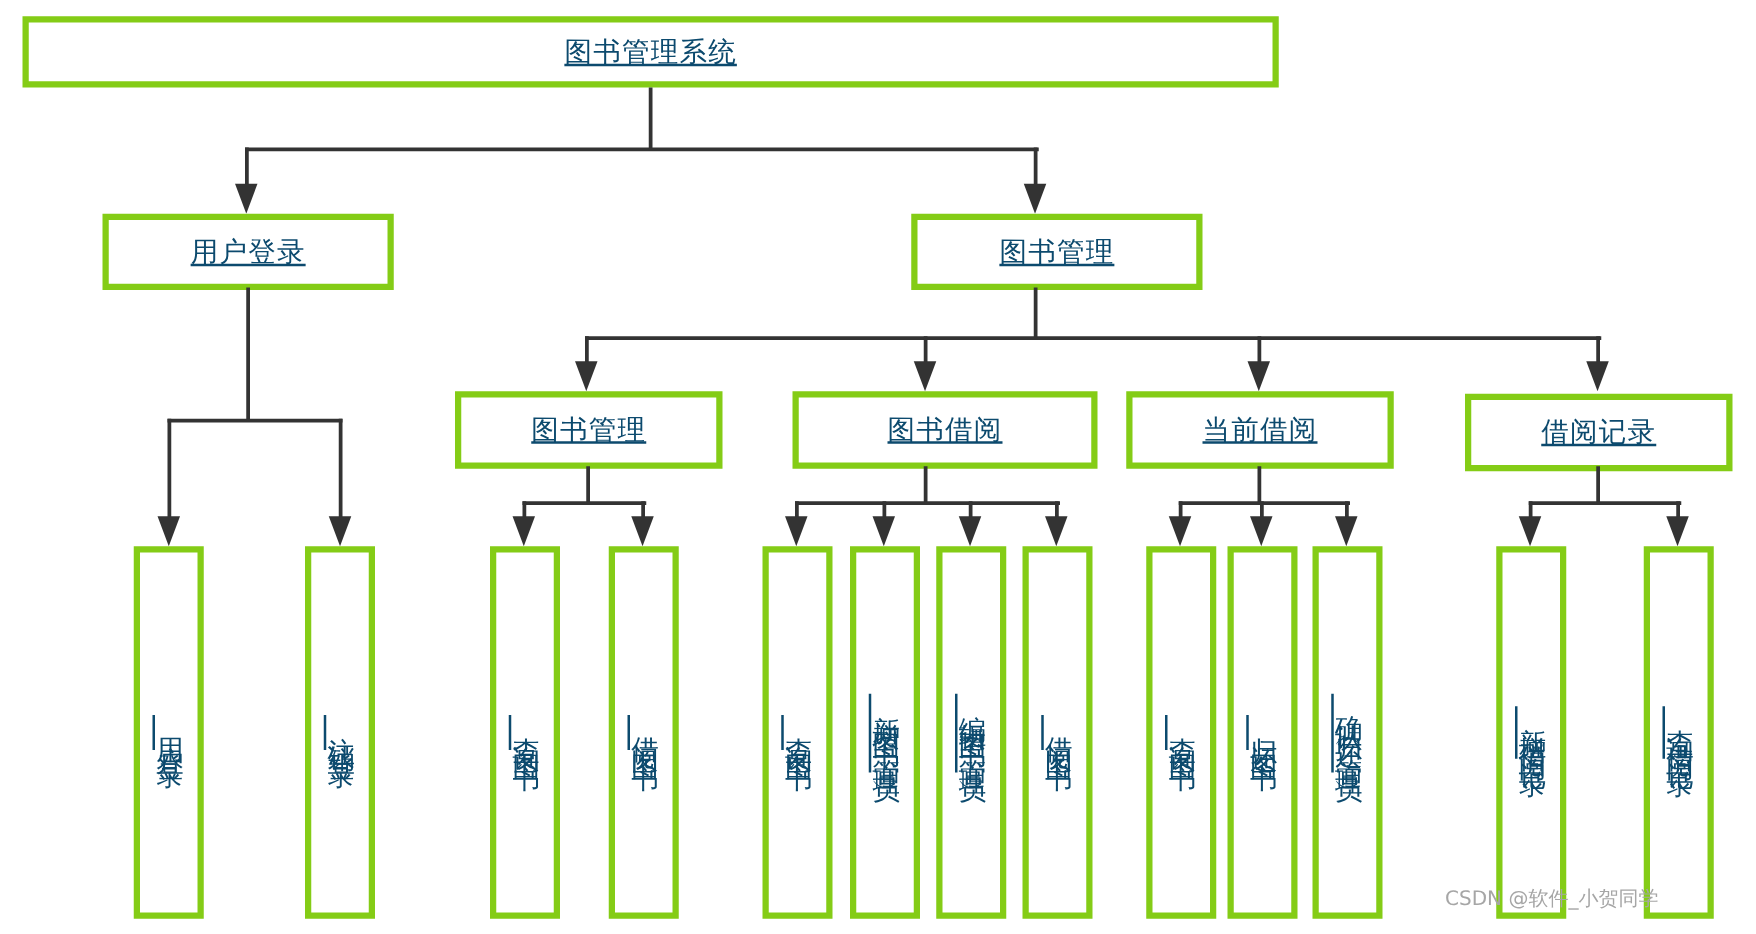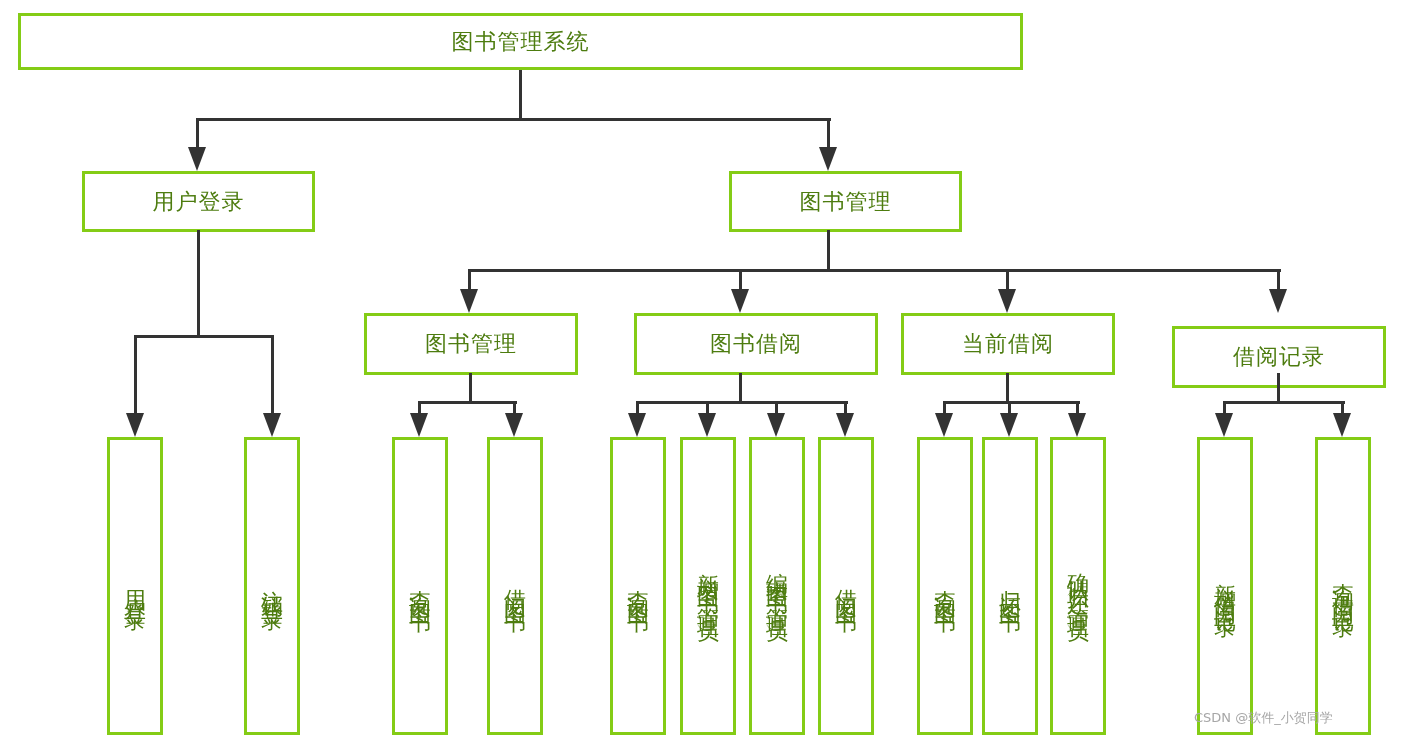--- a/index.html
+++ b/index.html
@@ -11,26 +11,27 @@
   #canvas {
     position: relative;
     width: 1405px;
     height: 747px;
     background: #ffffff;
     overflow: hidden;
   }
   .box {
     position: absolute;
     box-sizing: border-box;
-    border: 3px solid #84cc16;
+    border: 5px solid #84cc16;
     background: #ffffff;
     display: flex;
     align-items: center;
     justify-content: center;
-    color: #4d7c0f;
+    color: #0c4a6e;
+    text-decoration: underline;
   }
   .hlabel {
     font-size: 22px;
     letter-spacing: 1px;
     white-space: nowrap;
   }
   .leaf .vlabel {
     writing-mode: vertical-rl;
     text-orientation: mixed;
     font-size: 22px;
@@ -45,23 +46,23 @@
   .arr {
     position: absolute;
     width: 0;
     height: 0;
     border-left: 9px solid transparent;
     border-right: 9px solid transparent;
     border-top: 24px solid #333333;
   }
   .watermark {
     position: absolute;
-    left: 1194px;
+    left: 1156px;
     top: 709px;
-    font-size: 13px;
+    font-size: 16px;
     color: #a6a6a6;
     white-space: nowrap;
     z-index: 10;
   }
 </style>
 </head>
 <body>
 
 <div id="canvas">
 
@@ -103,21 +104,21 @@
 
   <div class="box" style="left:364px; top:313px; width:214px; height:62px;">
     <span class="hlabel">图书管理</span>
   </div>
   <div class="box" style="left:634px; top:313px; width:244px; height:62px;">
     <span class="hlabel">图书借阅</span>
   </div>
   <div class="box" style="left:901px; top:313px; width:214px; height:62px;">
     <span class="hlabel">当前借阅</span>
   </div>
-  <div class="box" style="left:1172px; top:326px; width:214px; height:62px;">
+  <div class="box" style="left:1172px; top:315px; width:214px; height:62px;">
     <span class="hlabel">借阅记录</span>
   </div>
 
   <div class="vline" style="left:469px; top:373px; width:3px; height:30px;"></div>
   <div class="hline" style="left:418px; top:401px; width:99px; height:3px;"></div>
   <div class="vline" style="left:418px; top:401px; width:3px; height:15px;"></div>
   <div class="arr" style="left:410px; top:413px;"></div>
   <div class="vline" style="left:513px; top:401px; width:3px; height:15px;"></div>
   <div class="arr" style="left:505px; top:413px;"></div>
 

